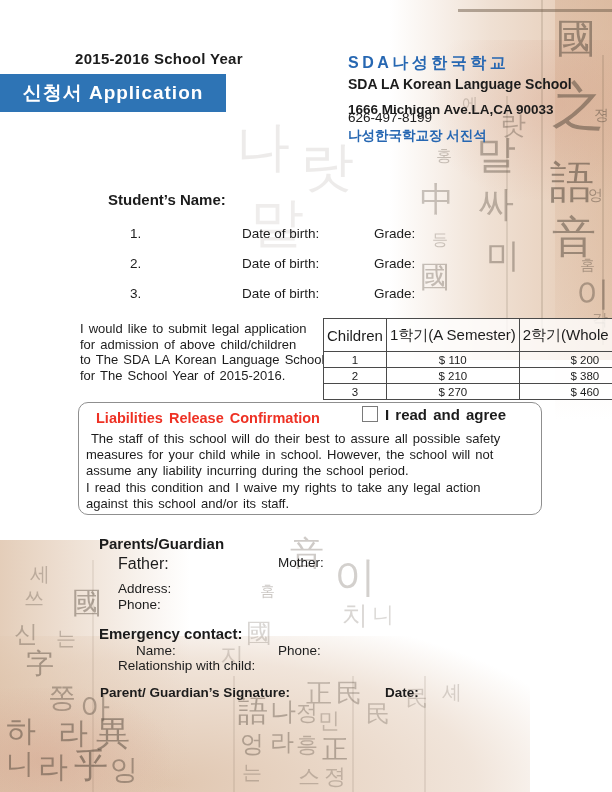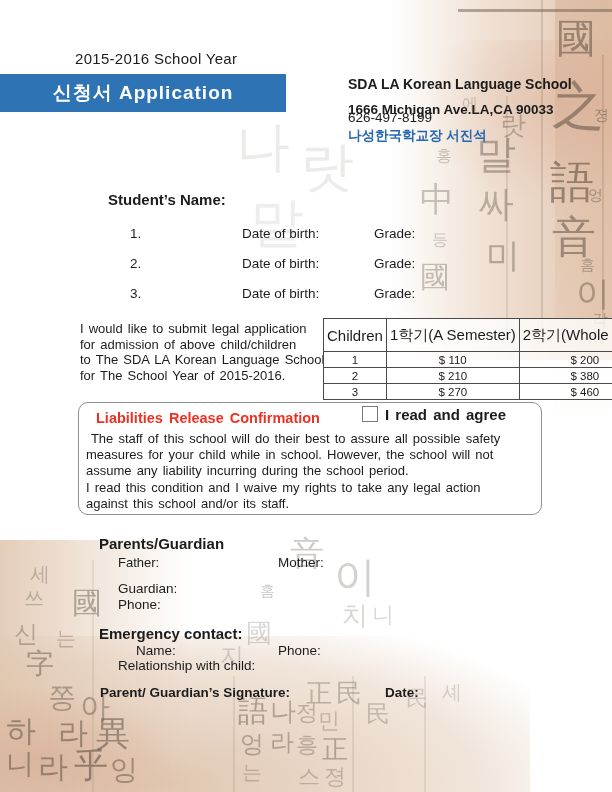--- a/index.html
+++ b/index.html
@@ -34,22 +34,22 @@
   .r-v1{left:541px;top:0;width:2px;height:338px;opacity:.18;}
   .r-v2{left:506px;top:96px;width:2px;height:238px;opacity:.15;}
   .r-v3{left:602px;top:55px;width:2px;height:290px;opacity:.18;}
   .r-v4{left:233px;top:676px;width:2px;height:116px;opacity:.12;}
   .r-v5{left:352px;top:676px;width:2px;height:116px;opacity:.12;}
   .r-v6{left:424px;top:676px;width:2px;height:116px;opacity:.12;}
   .r-v7{left:92px;top:560px;width:2px;height:232px;opacity:.1;}
 
   
   .abs{position:absolute;white-space:nowrap;}
-  .school-year{left:75px;top:50px;font-size:15px;font-weight:normal;letter-spacing:.3px;}
-  .banner{left:0;top:74px;width:286px;height:38px;background:var(--banner-bg);
+  .school-year{left:75px;top:50px;font-size:15px;font-weight:bold;letter-spacing:.3px;}
+  .banner{left:0;top:74px;width:226px;height:38px;background:var(--banner-bg);
     display:flex;align-items:center;justify-content:center;}
   .banner span{color:#fff;font-size:19px;font-weight:bold;letter-spacing:1px;}
   .hdr-kr{left:348px;top:53px;font-size:16px;font-weight:bold;color:var(--accent-blue);letter-spacing:3.5px;}
   .hdr-en{left:348px;top:76px;font-size:14px;font-weight:bold;}
   .hdr-addr{left:348px;top:93px;font-size:13.5px;font-weight:600;margin-top:9px;}
   .hdr-phone{left:348px;top:110px;font-size:13.5px;font-weight:400;}
   .hdr-principal{left:348px;top:127px;font-size:13.5px;font-weight:600;color:var(--accent-blue);}
 
   .students-label{left:108px;top:191px;font-size:15px;font-weight:bold;}
   .student-rows{left:130px;top:226px;width:360px;}
@@ -69,21 +69,21 @@
 
   .liab-box{left:78px;top:402px;width:464px;height:113px;border:1.5px solid #8f8f8f;
     border-radius:10px;background:rgba(255,255,255,.6);}
   .liab-title{left:96px;top:410px;font-size:14.5px;font-weight:600;color:var(--title-red);word-spacing:2px;}
   .agree-box{left:362px;top:406px;width:16px;height:16px;border:1.5px solid #7a7a7a;background:#fff;}
   .agree-label{left:385px;top:406px;font-size:15px;font-weight:600;word-spacing:2px;}
   .liab-text{left:86px;top:431px;font-size:13px;line-height:16.2px;font-weight:500;word-spacing:1.5px;}
   .liab-text div{white-space:pre;}
 
   .parents-label{left:99px;top:535px;font-size:15px;font-weight:bold;}
-  .father{left:118px;top:555px;font-size:13px;font-weight:500;}
+  .father{left:118px;top:555px;font-size:16px;font-weight:500;}
   .mother{left:278px;top:555px;font-size:13.5px;font-weight:500;}
   .address{left:118px;top:581px;font-size:13.5px;font-weight:500;}
   .phone{left:118px;top:597px;font-size:13.5px;font-weight:500;}
 
   .emergency-label{left:99px;top:625px;font-size:15px;font-weight:bold;}
   .em-name{left:136px;top:643px;font-size:13.5px;font-weight:500;}
   .em-phone{left:278px;top:643px;font-size:13.5px;font-weight:500;}
   .em-rel{left:118px;top:658px;font-size:13.5px;font-weight:500;}
 
   .sig{left:100px;top:685px;font-size:13.5px;font-weight:600;}
@@ -170,20 +170,21 @@
         <span class="glyph" style="left: 324px; top: 766px; font-size: 22px; opacity: 0.28;">졍</span>
         <span class="glyph" style="left: 406px; top: 688px; font-size: 22px; opacity: 0.22;">民</span>
         <span class="glyph" style="left: 442px; top: 682px; font-size: 20px; opacity: 0.2;">셰</span>
       </div>
   </div>
 
   <div class="abs school-year">2015-2016 School Year</div>
   <div class="abs banner">
     <span>신청서 Application</span>
   </div>
+  <div class="abs hdr-kr">SDA나성한국학교</div>
   <div class="abs hdr-en">SDA LA Korean Language School</div>
   <div class="abs hdr-addr">1666 Michigan Ave.LA,CA 90033</div>
   <div class="abs hdr-phone">626-497-8199</div>
   <div class="abs hdr-principal">나성한국학교장 서진석</div>
 
   <div class="abs students-label">Student’s Name:</div>
   <div class="abs student-rows">
 
       <div class="student-row">
         <span class="num">1.</span>
@@ -251,21 +252,21 @@
   <div> The staff of this school will do their best to assure all possible safety</div>
       <div>measures for your child while in school. However, the school will not</div>
       <div>assume any liability incurring during the school period.</div>
       <div>I read this condition and I waive my rights to take any legal action</div>
       <div>against this school and/or its staff.</div>
     </div>
 
   <div class="abs parents-label">Parents/Guardian</div>
   <div class="abs father">Father:</div>
   <div class="abs mother">Mother:</div>
-  <div class="abs address">Guardian:</div>
+  <div class="abs address">Address:</div>
   <div class="abs phone">Phone:</div>
 
   <div class="abs emergency-label">Emergency contact:</div>
   <div class="abs em-name">Name:</div>
   <div class="abs em-phone">Phone:</div>
   <div class="abs em-rel">Relationship with child:</div>
 
   <div class="abs sig">Parent/ Guardian’s Signature:</div>
   <div class="abs date">Date:</div>
 

